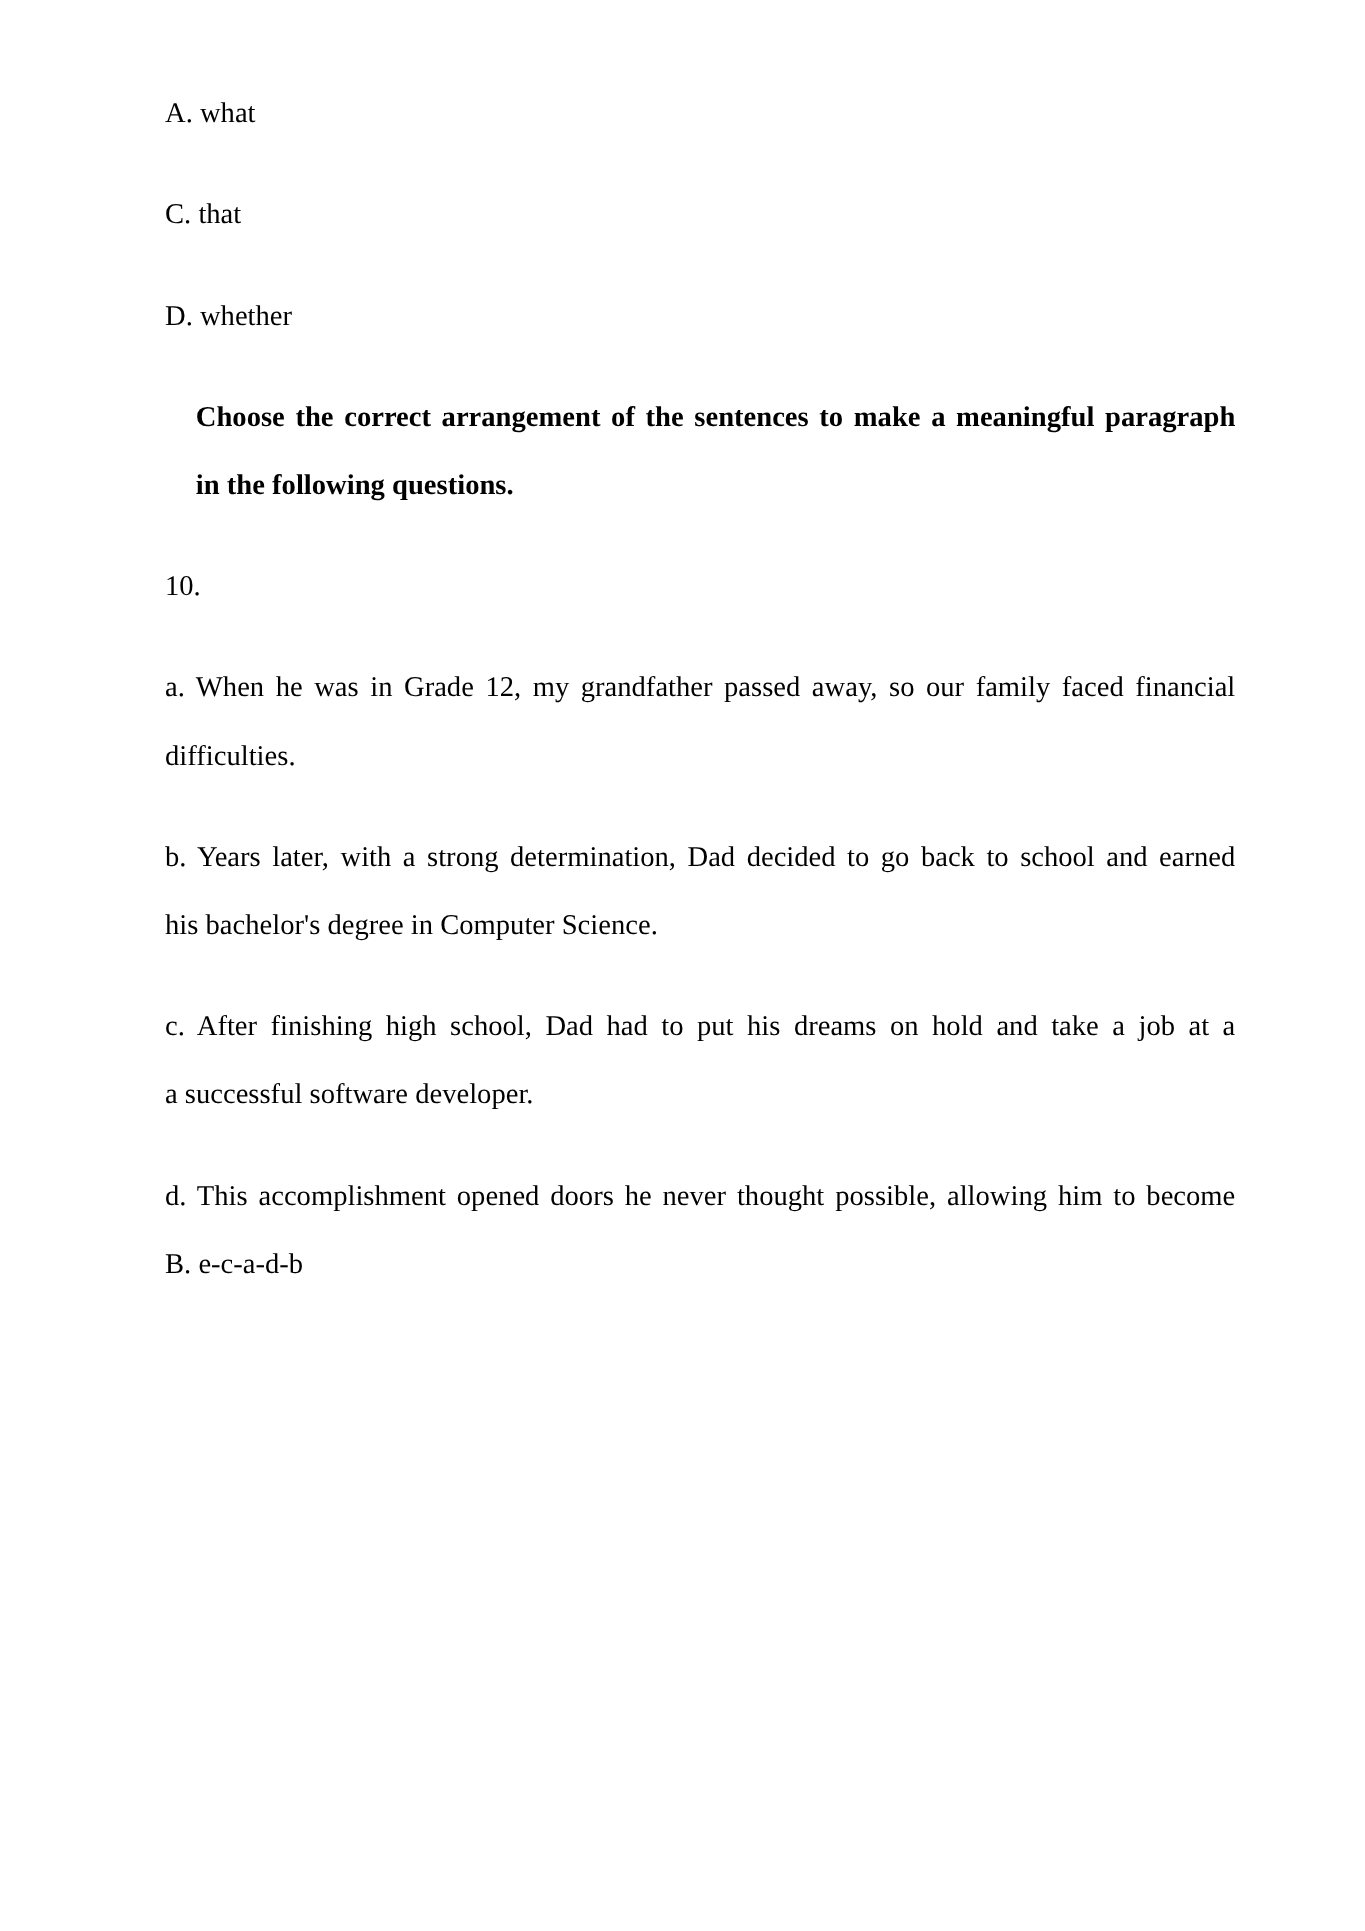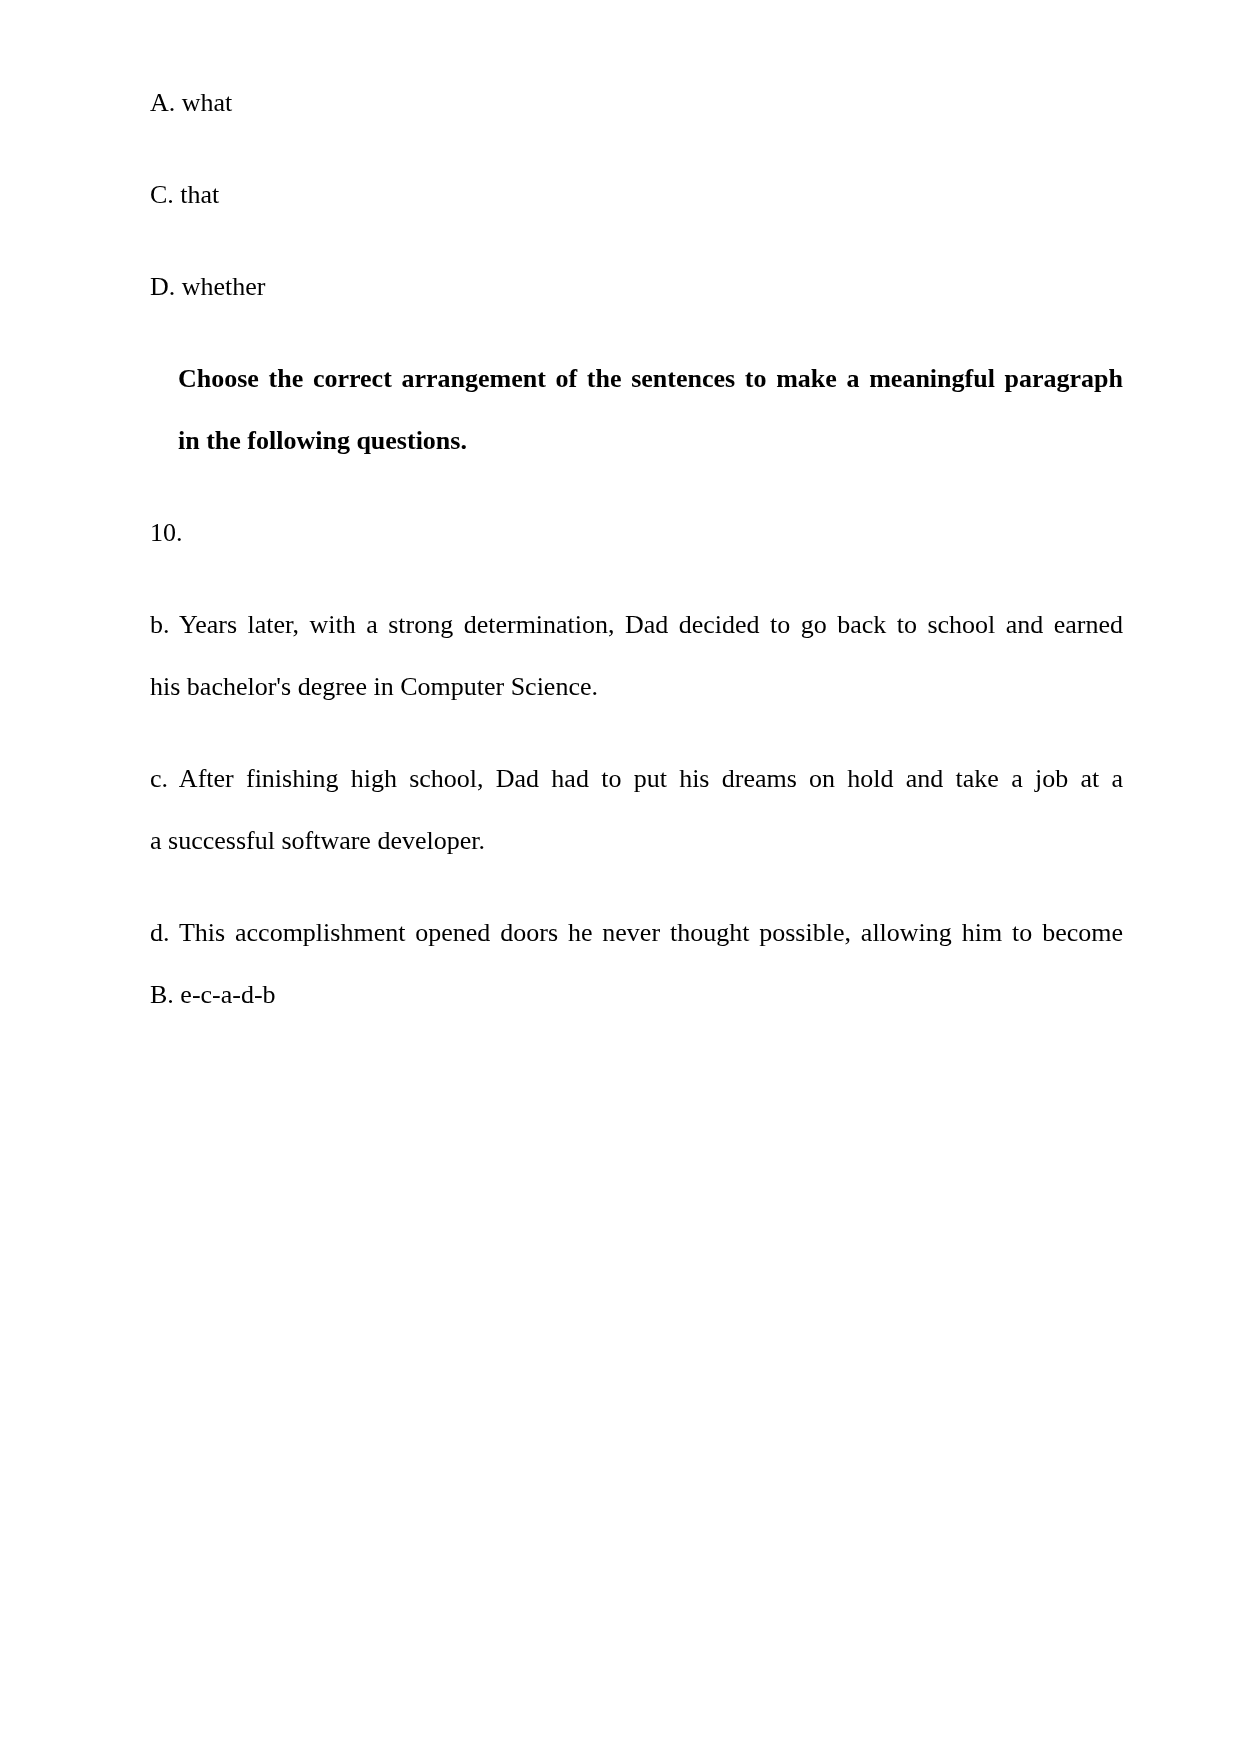--- a/index.html
+++ b/index.html
@@ -47,20 +47,22 @@
 
   <div class="line gap">A. what</div>
   <div class="line gap">C. that</div>
   <div class="line gap">D. whether</div>
 
   <div class="line bold jfull">Choose the correct arrangement of the sentences to make a meaningful paragraph</div>
   <div class="line bold gap">in the following questions.</div>
 
   <div class="line gap">10.</div>
 
+  <div class="line jfull">a. When he was in Grade 12, my grandfather passed away, so our family faced financial</div>
+  <div class="line gap">difficulties.</div>
 
   <div class="line jfull">b. Years later, with a strong determination, Dad decided to go back to school and earned</div>
   <div class="line gap">his bachelor's degree in Computer Science.</div>
 
   <div class="line jfull">c. After finishing high school, Dad had to put his dreams on hold and take a job at a</div>
 
   <div class="line gap">a successful software developer.</div>
   <div class="line jfull">d. This accomplishment opened doors he never thought possible, allowing him to become</div>
 
 

